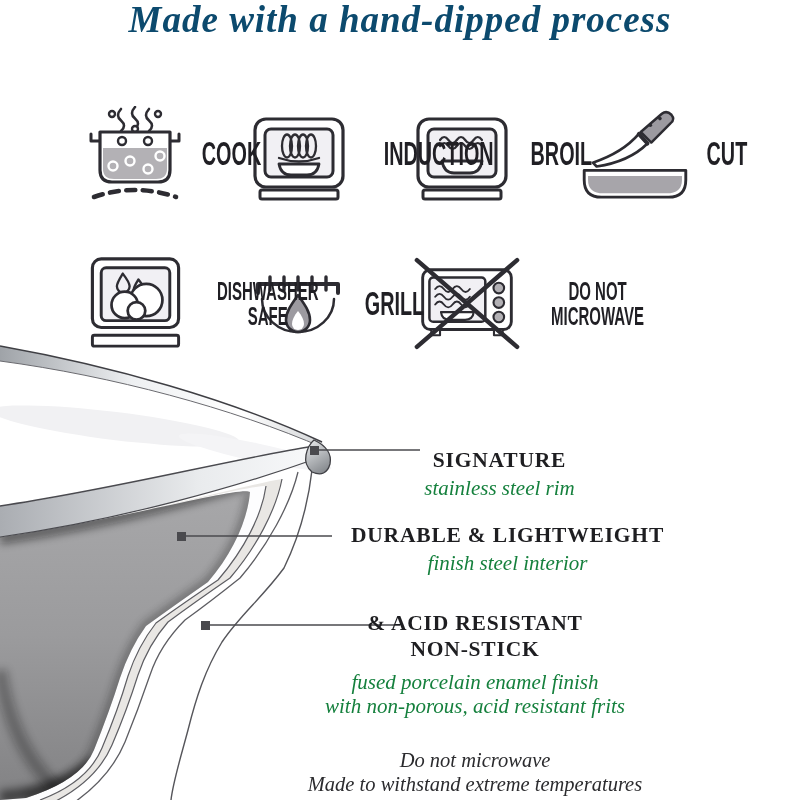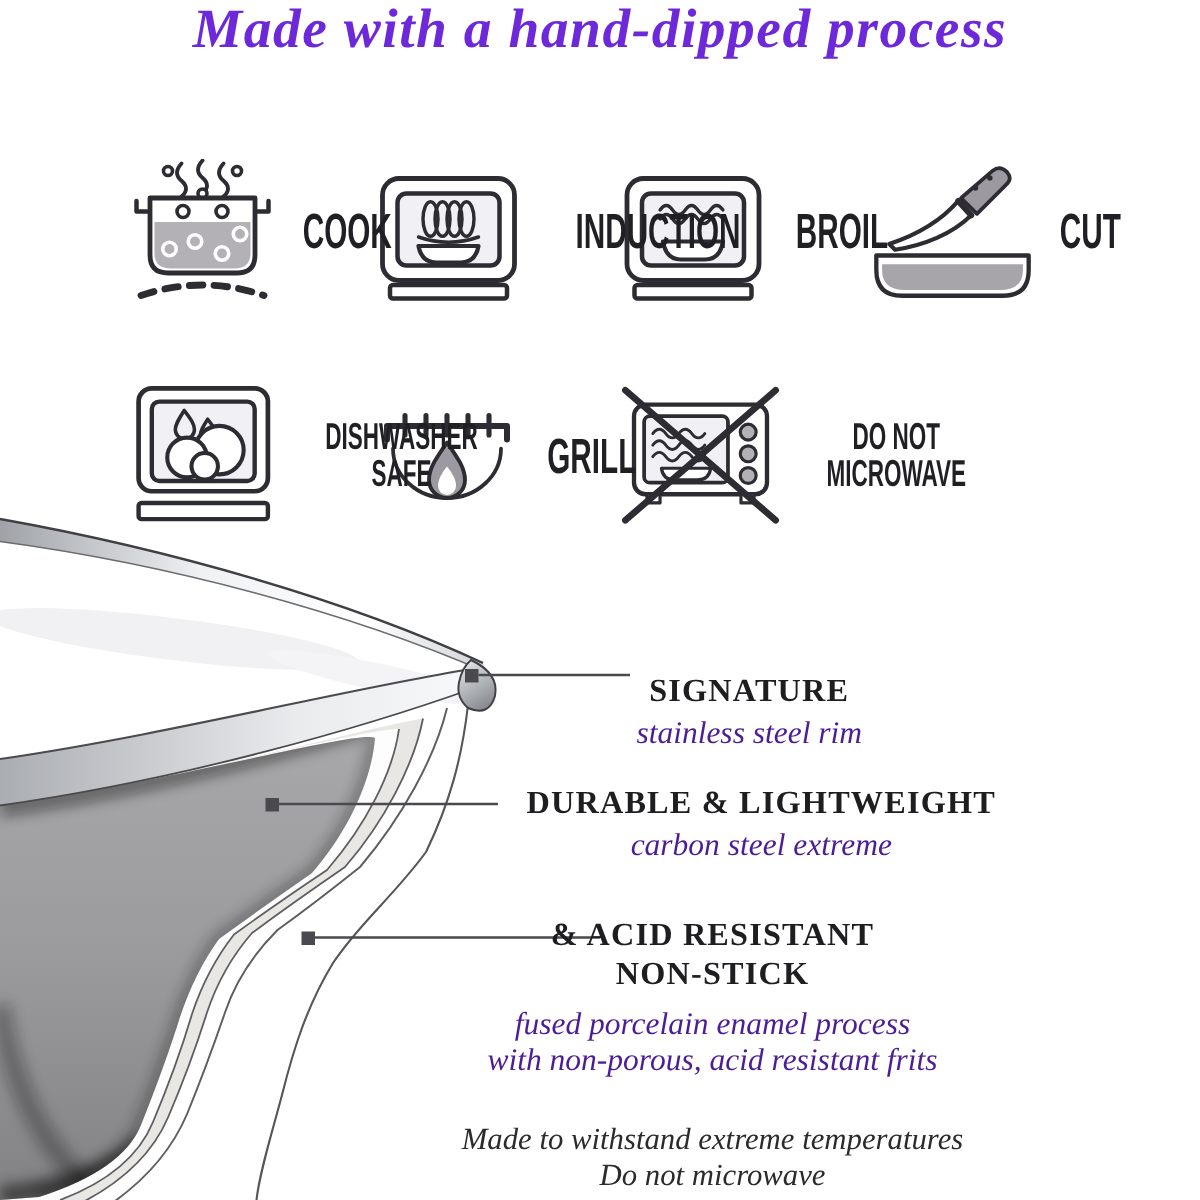--- a/index.html
+++ b/index.html
@@ -4,21 +4,21 @@
 <style>
   html,body{margin:0;padding:0;}
   body{
     width:800px;height:800px;position:relative;background:#ffffff;overflow:hidden;
     font-family:"Liberation Serif",serif;
   }
   
   .headline{
     position:absolute;top:1px;left:0;width:800px;text-align:center;
     font-family:"Liberation Serif",serif;font-style:italic;font-weight:700;
-    font-size:37px;line-height:1.03;letter-spacing:1px;color:#6d28d9;
+    font-size:37px;line-height:1.03;letter-spacing:1px;color:#0c4a6e;
   }
   
   .cap-grid{
     position:absolute;left:88px;top:86px;width:652px;
     display:grid;grid-template-columns:repeat(4,163px);grid-template-rows:132px 168px;
   }
   .cap-cell{display:flex;flex-direction:row;align-items:center;}
   .icon-box{height:99px;display:flex;align-items:flex-end;justify-content:center;}
   .icon-box2{height:97px;display:flex;align-items:flex-end;justify-content:center;}
   .cap-label{
@@ -32,21 +32,21 @@
   
   .bowl-svg{position:absolute;left:0;top:330px;}
   
   .callout{position:absolute;text-align:center;color:#222225;}
   .co-title{
     font-family:"Liberation Serif",serif;font-weight:700;font-size:21.5px;
     line-height:1.2;letter-spacing:.8px;color:#1e1e21;
   }
   .co-sub{
     font-family:"Liberation Serif",serif;font-style:italic;font-size:21px;
-    line-height:1.18;color:#4c1d95;margin-top:2px;
+    line-height:1.18;color:#15803d;margin-top:2px;
   }
   .callout-signature{left:377px;top:436px;width:245px;margin-top:12px;}
   .callout-durable{left:330px;top:523px;width:355px;}
   .callout-nonstick{left:289px;top:611px;width:372px;}
   .footnote{
     position:absolute;left:269px;top:748px;width:412px;text-align:center;
     font-family:"Liberation Serif",serif;font-style:italic;font-size:20.5px;
     line-height:1.18;color:#2b2b2e;
   }
 </style>
@@ -283,26 +283,26 @@
   </g>
 </svg>
 
 <div class="callout callout-signature">
   <div class="co-title">SIGNATURE</div>
   <div class="co-sub">stainless steel rim</div>
 </div>
 
 <div class="callout callout-durable">
   <div class="co-title">DURABLE &amp; LIGHTWEIGHT</div>
-  <div class="co-sub">carbon steel extreme</div>
+  <div class="co-sub">finish steel interior</div>
 </div>
 
 <div class="callout callout-nonstick">
   <div class="co-title">&amp; ACID RESISTANT</div>
   <div class="co-title">NON-STICK</div>
-  <div class="co-sub" style="margin-top:7px;">fused porcelain enamel process</div>
+  <div class="co-sub" style="margin-top:7px;">fused porcelain enamel finish</div>
   <div class="co-sub" style="margin-top:0;">with non-porous, acid resistant frits</div>
 </div>
 
 <div class="footnote">
+  <div>Do not microwave</div>
   <div>Made to withstand extreme temperatures</div>
-  <div>Do not microwave</div>
 </div>
 
 </body></html>

